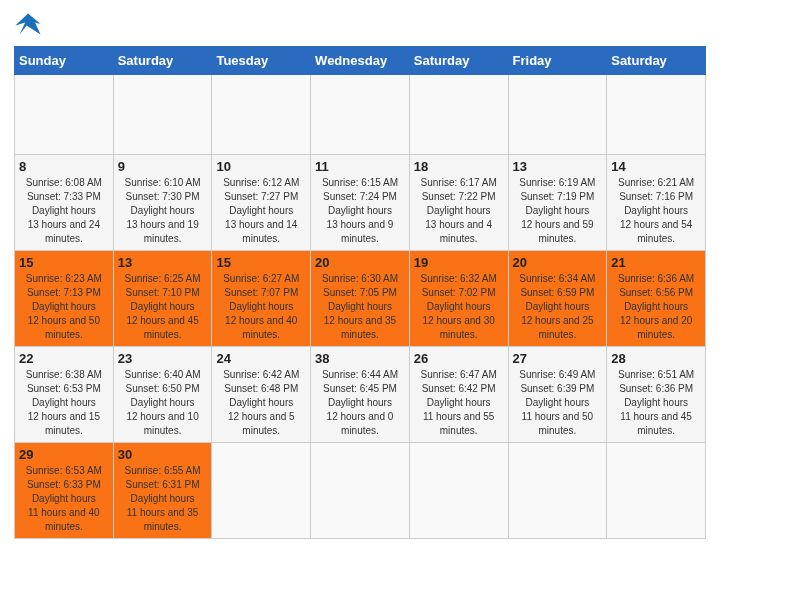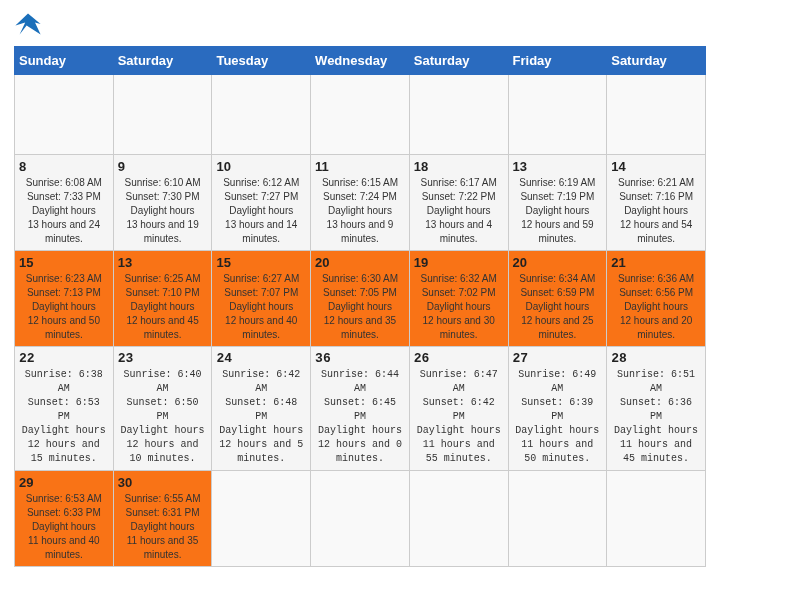--- a/index.html
+++ b/index.html
@@ -259,21 +259,21 @@
           <td>
           <span class="day-num">21</span>
           <div class="day-info">
             Sunrise: 6:36 AM<br>
             Sunset: 6:56 PM<br>
             Daylight hours<br>
             12 hours and 20 minutes.
           </div>
         </td>
         </tr>
-        <tr style="background: #b91c1c; font-family: Liberation Mono, monospace;">
+        <tr style="background: #b91c1c;">
           <td>
           <span class="day-num">22</span>
           <div class="day-info">
             Sunrise: 6:38 AM<br>
             Sunset: 6:53 PM<br>
             Daylight hours<br>
             12 hours and 15 minutes.
           </div>
         </td>
           <td>
@@ -288,21 +288,21 @@
           <td>
           <span class="day-num">24</span>
           <div class="day-info">
             Sunrise: 6:42 AM<br>
             Sunset: 6:48 PM<br>
             Daylight hours<br>
             12 hours and 5 minutes.
           </div>
         </td>
           <td>
-          <span class="day-num">36</span>
+          <span class="day-num">38</span>
           <div class="day-info">
             Sunrise: 6:44 AM<br>
             Sunset: 6:45 PM<br>
             Daylight hours<br>
             12 hours and 0 minutes.
           </div>
         </td>
           <td>
           <span class="day-num">26</span>
           <div class="day-info">

